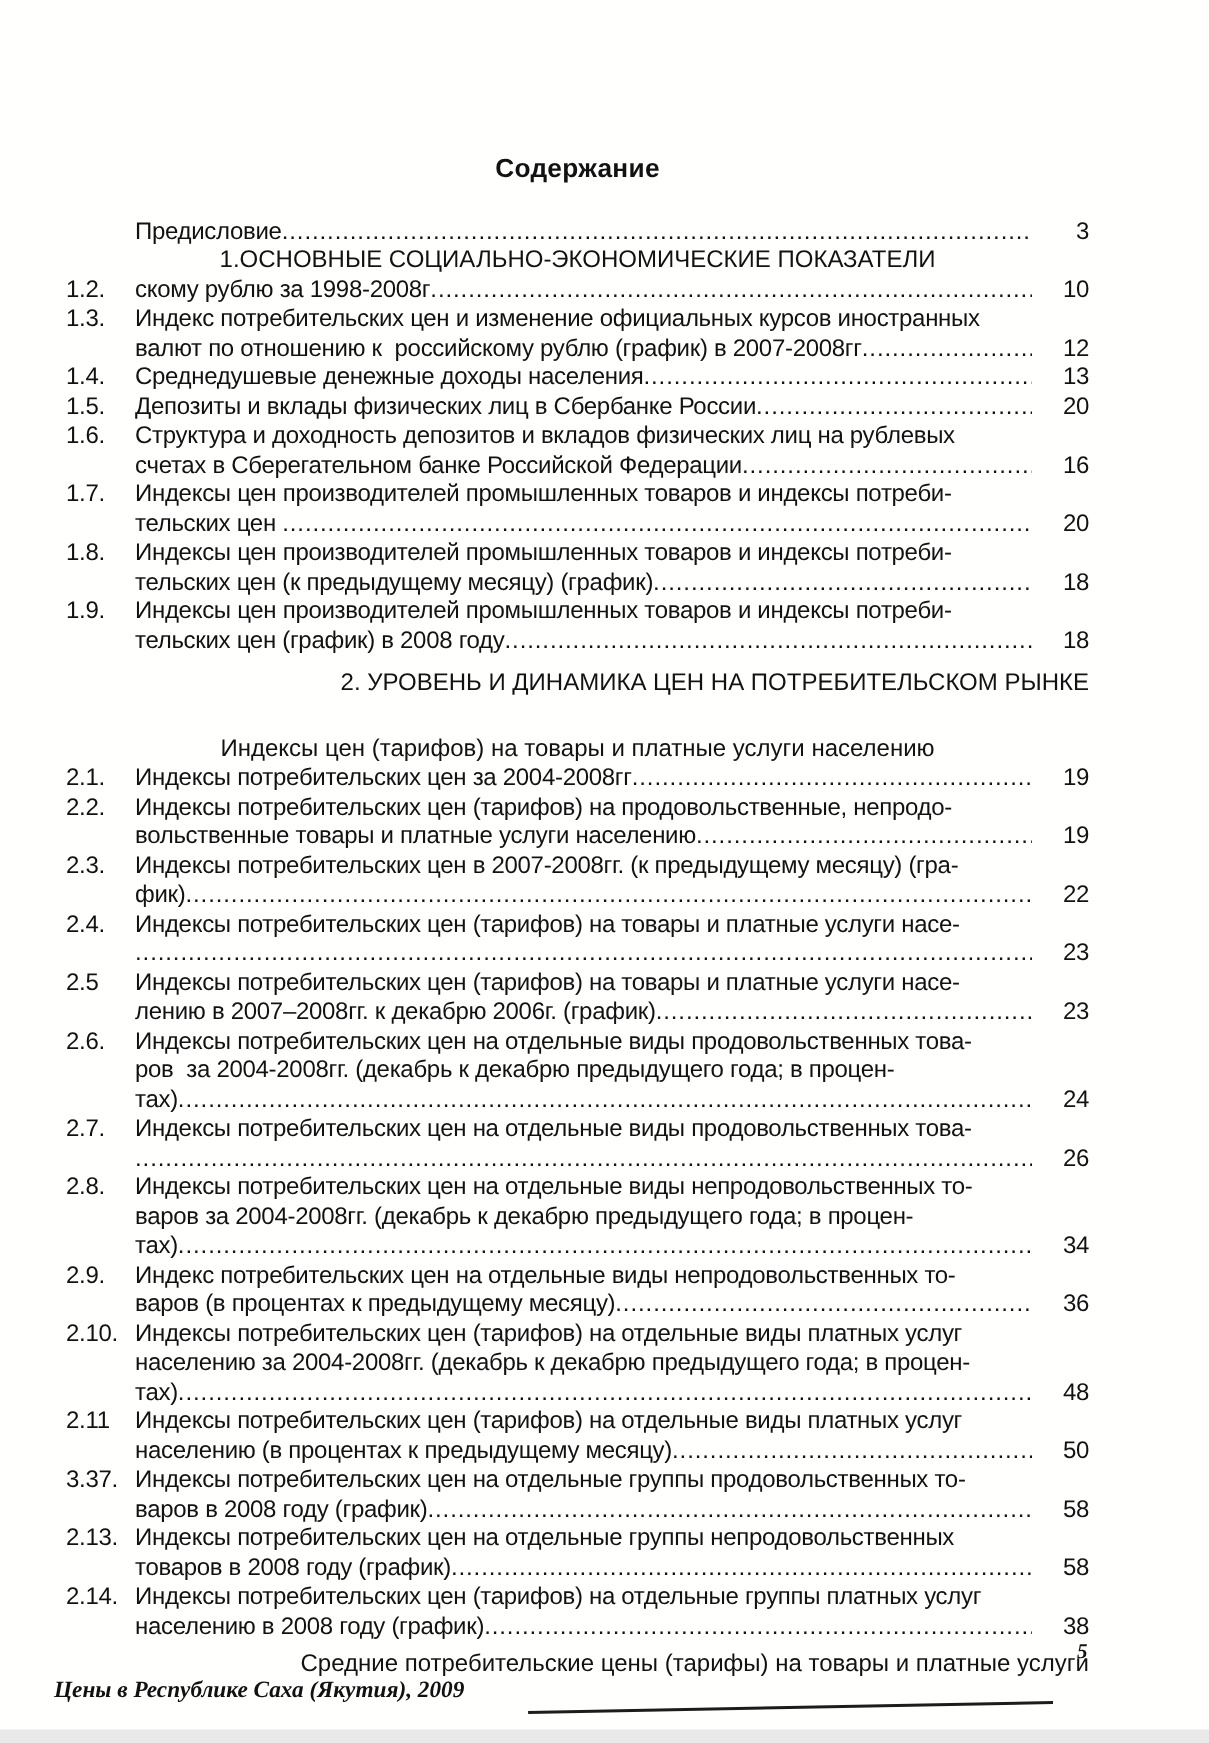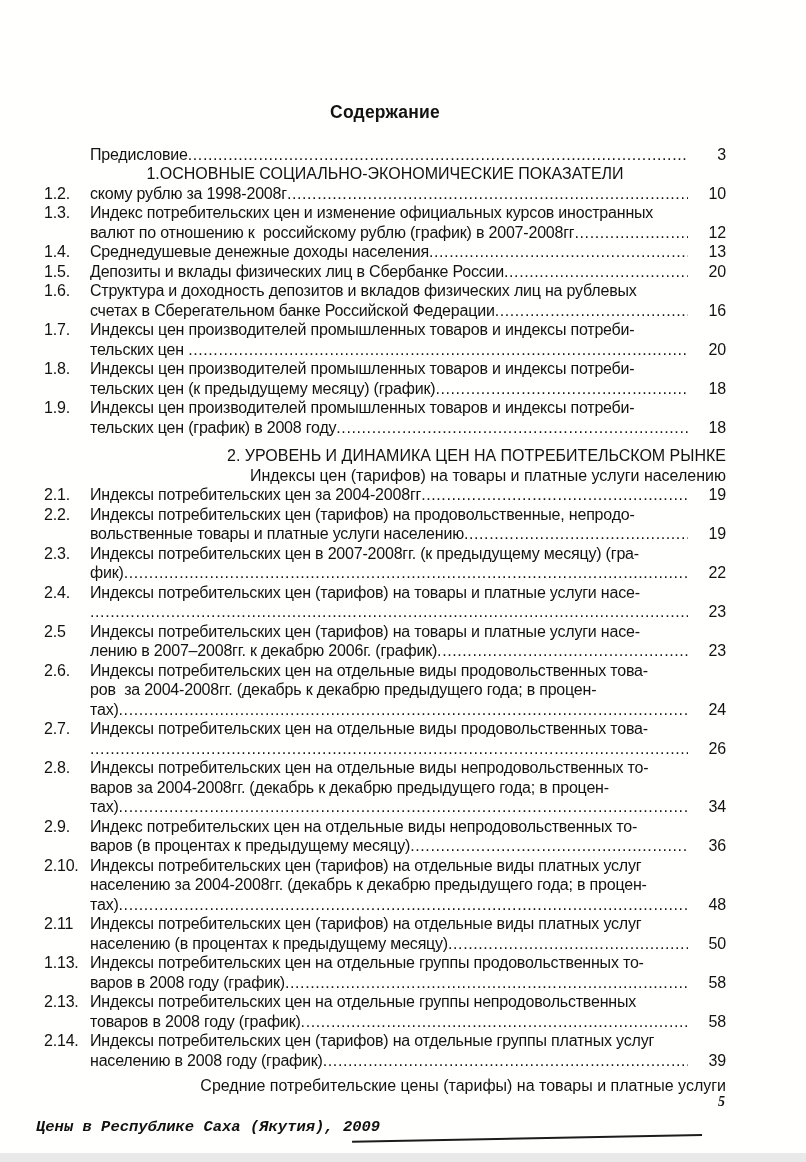--- a/index.html
+++ b/index.html
@@ -22,21 +22,21 @@
   .lastline { display:flex; align-items:baseline; }
   .lastline .ltext { white-space:pre; flex:none;text-align:right; }
   .dots { flex:1; min-width:0; overflow:hidden; white-space:nowrap; letter-spacing:0.6px; }
   .dots::before {
     content:"........................................................................................................................................................................................................";
   }
   .col-page { width:32px; flex:none; text-align:right; align-self:flex-end; white-space:pre; }
   .sec, .sub { text-align:center; font-weight:normal; letter-spacing:0; }
   .footer-title {
     position:absolute; left:36px; top:1118px;
-    font-family:Liberation Mono, monospace; font-style:italic; font-weight:bold;
+    font-family:Liberation Serif, serif; font-style:italic; font-weight:bold;
     font-size:15.5px; color:#111;
   }
   .footer-rule {
     position:absolute; left:352px; top:1134px; width:350px; height:2px;
     background:#1c1c1c; transform:rotate(-1.1deg); transform-origin:right center;
   }
   .footer-page {
     position:absolute; left:718px; top:1094px;
     font-family:"Liberation Serif", serif; font-style:italic; font-weight:bold;
     font-size:14px;
@@ -141,21 +141,21 @@
           <div class="col-text">
             <div class="tl">Индексы цен производителей промышленных товаров и индексы потреби-</div>
             <div class="lastline">
               <span class="ltext">тельских цен (график) в 2008 году</span>
               <span class="dots"></span>
             </div>
           </div>
           <div class="col-page">18</div>
         </div>
         <div class="sec" style="margin-top: 9px; text-align: right;">2. УРОВЕНЬ И ДИНАМИКА ЦЕН НА ПОТРЕБИТЕЛЬСКОМ РЫНКЕ</div>
-        <div class="sub" style="margin-top: 0; text-align: right;">Индексы цен (тарифов) на товары и платные услуги населению</div>
+        <div class="sub" style="margin-top: 24px;">Индексы цен (тарифов) на товары и платные услуги населению</div>
         <div class="row">
           <div class="col-num">2.1.</div>
           <div class="col-text">
             <div class="lastline">
               <span class="ltext">Индексы потребительских цен за 2004-2008гг</span>
               <span class="dots"></span>
             </div>
           </div>
           <div class="col-page">19</div>
         </div>
@@ -264,21 +264,21 @@
           <div class="col-text">
             <div class="tl">Индексы потребительских цен (тарифов) на отдельные виды платных услуг</div>
             <div class="lastline">
               <span class="ltext">населению (в процентах к предыдущему месяцу)</span>
               <span class="dots"></span>
             </div>
           </div>
           <div class="col-page">50</div>
         </div>
         <div class="row">
-          <div class="col-num">1.13.</div>
+          <div class="col-num">3.37.</div>
           <div class="col-text">
             <div class="tl">Индексы потребительских цен на отдельные группы продовольственных то-</div>
             <div class="lastline">
               <span class="ltext">варов в 2008 году (график)</span>
               <span class="dots"></span>
             </div>
           </div>
           <div class="col-page">58</div>
         </div>
         <div class="row">
@@ -294,21 +294,21 @@
         </div>
         <div class="row">
           <div class="col-num">2.14.</div>
           <div class="col-text">
             <div class="tl">Индексы потребительских цен (тарифов) на отдельные группы платных услуг</div>
             <div class="lastline">
               <span class="ltext">населению в 2008 году (график)</span>
               <span class="dots"></span>
             </div>
           </div>
-          <div class="col-page">39</div>
+          <div class="col-page">38</div>
         </div>
         <div class="sub" style="margin-top: 6px; text-align: right;">Средние потребительские цены (тарифы) на товары и платные услуги</div>
       </div>
   </div>
 
   <div class="footer-title">Цены в Республике Саха (Якутия), 2009</div>
   <div class="footer-rule"></div>
   <div class="footer-page">5</div>
   <div class="scan-edge"></div>
 

